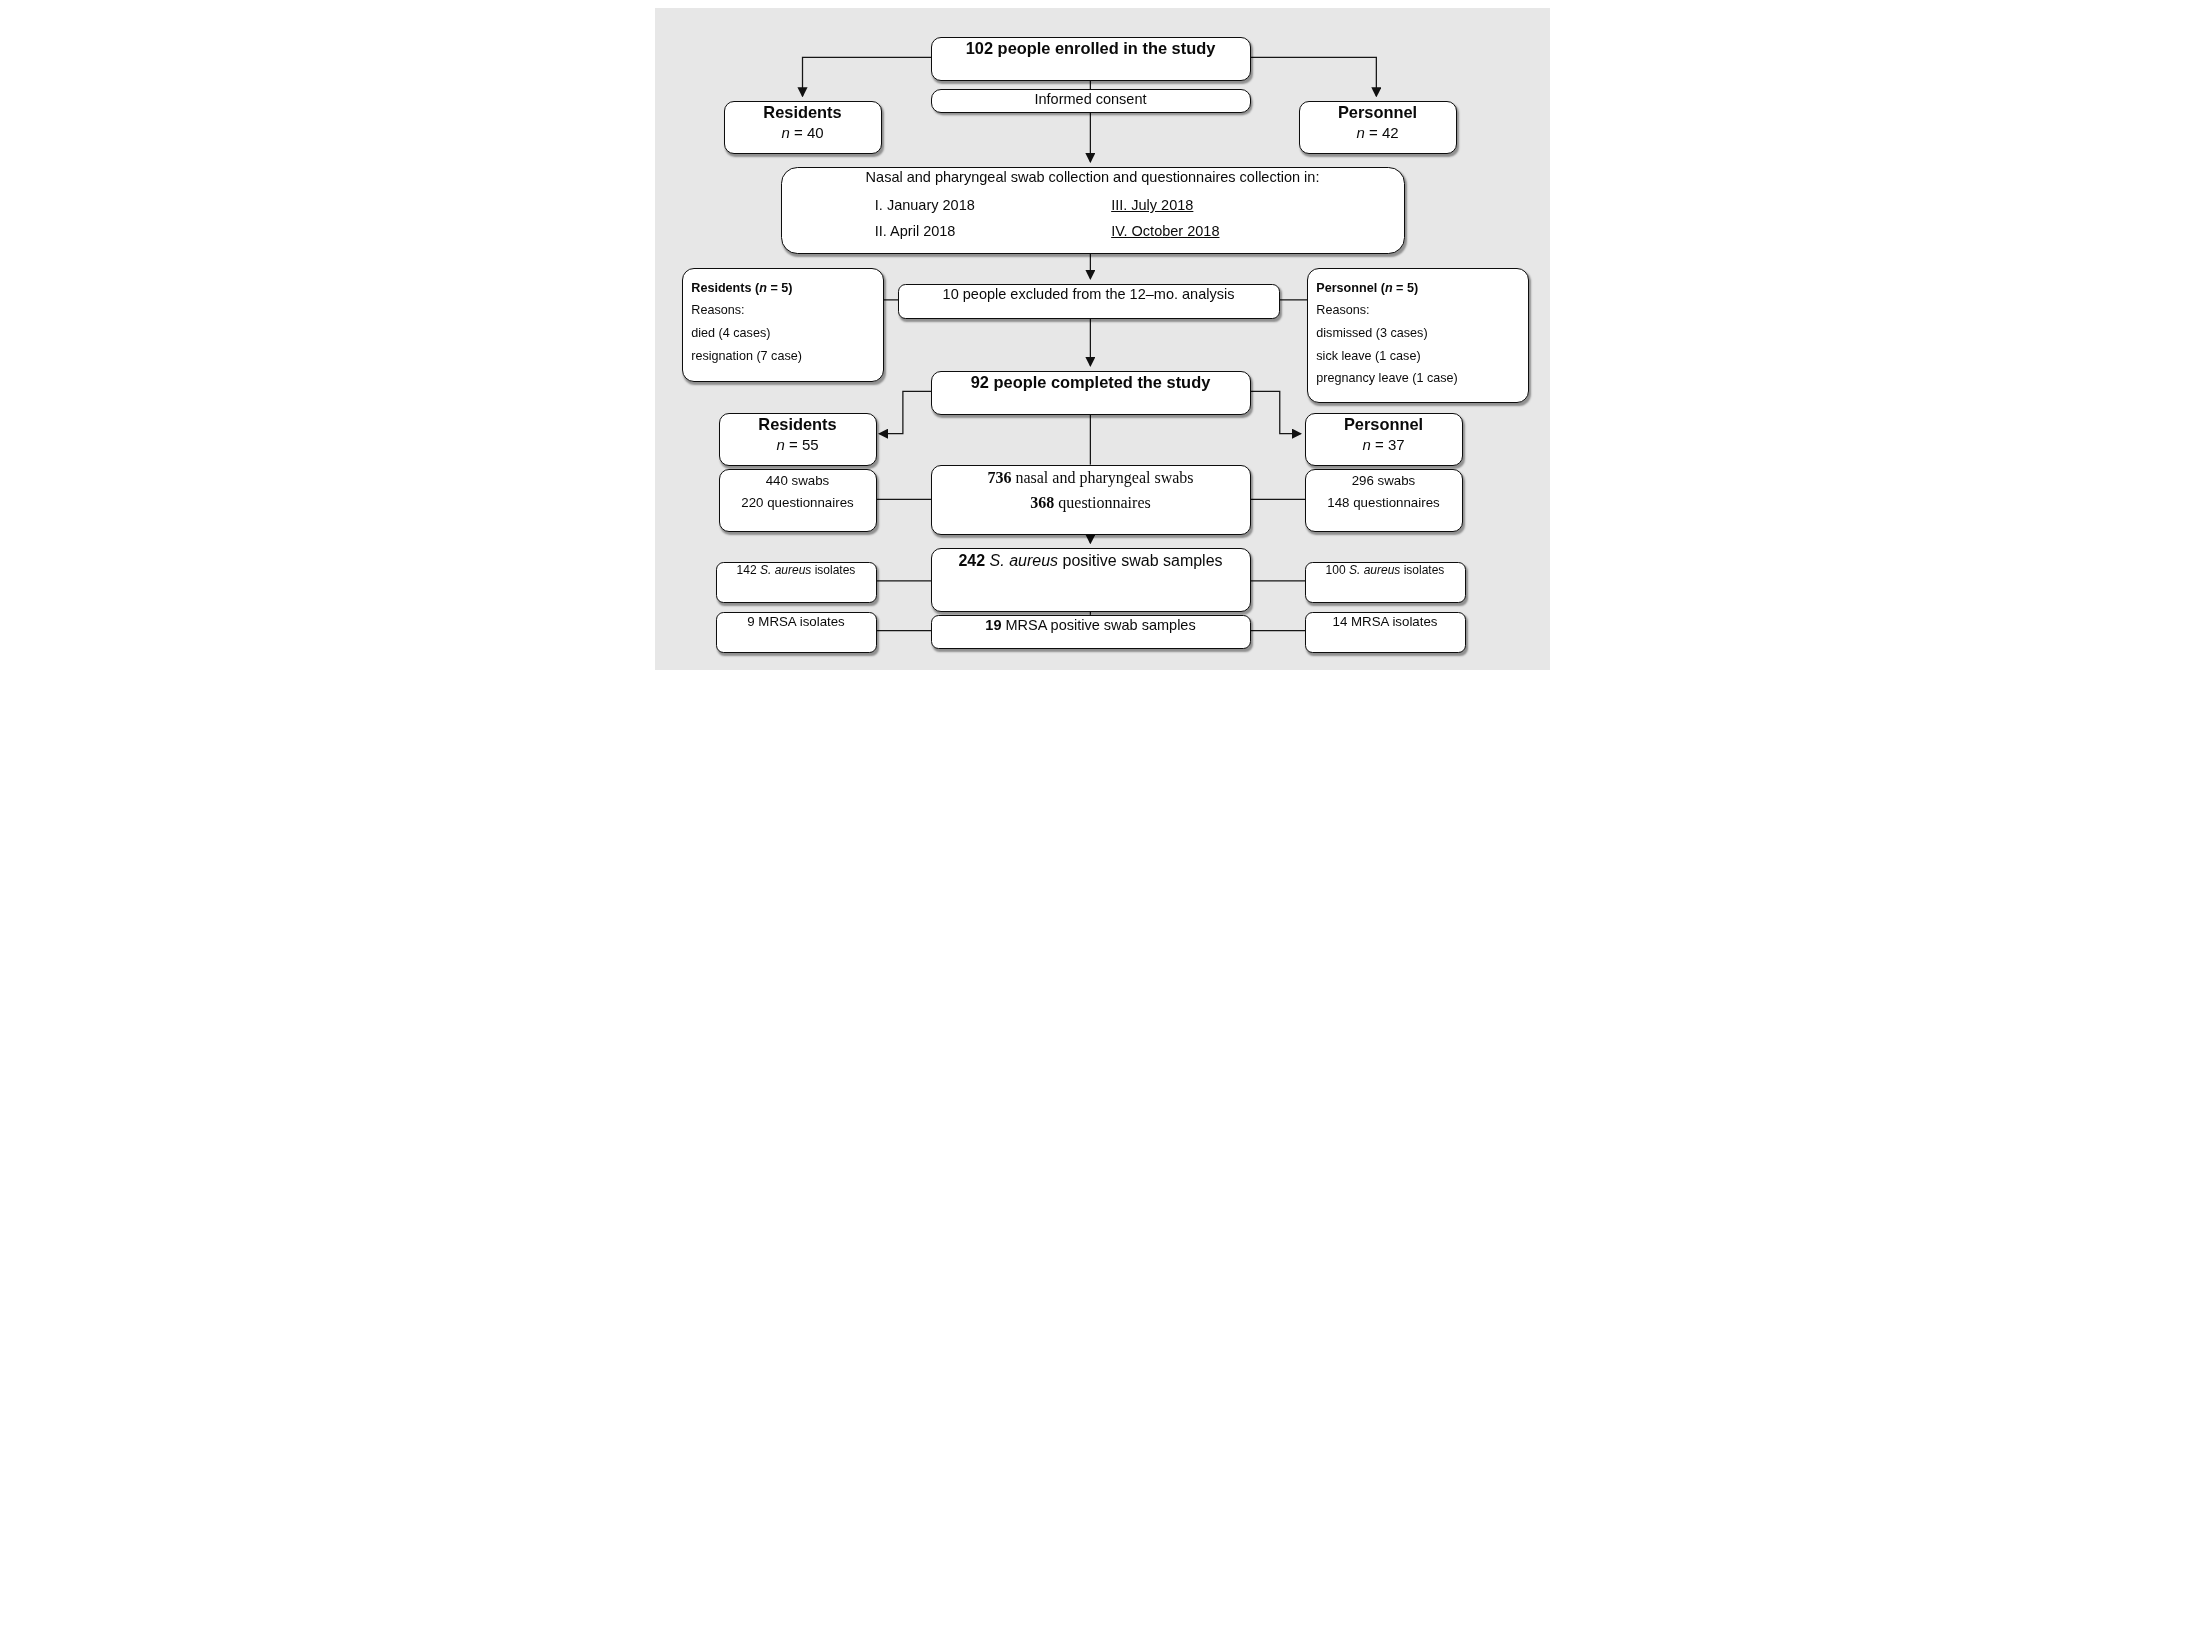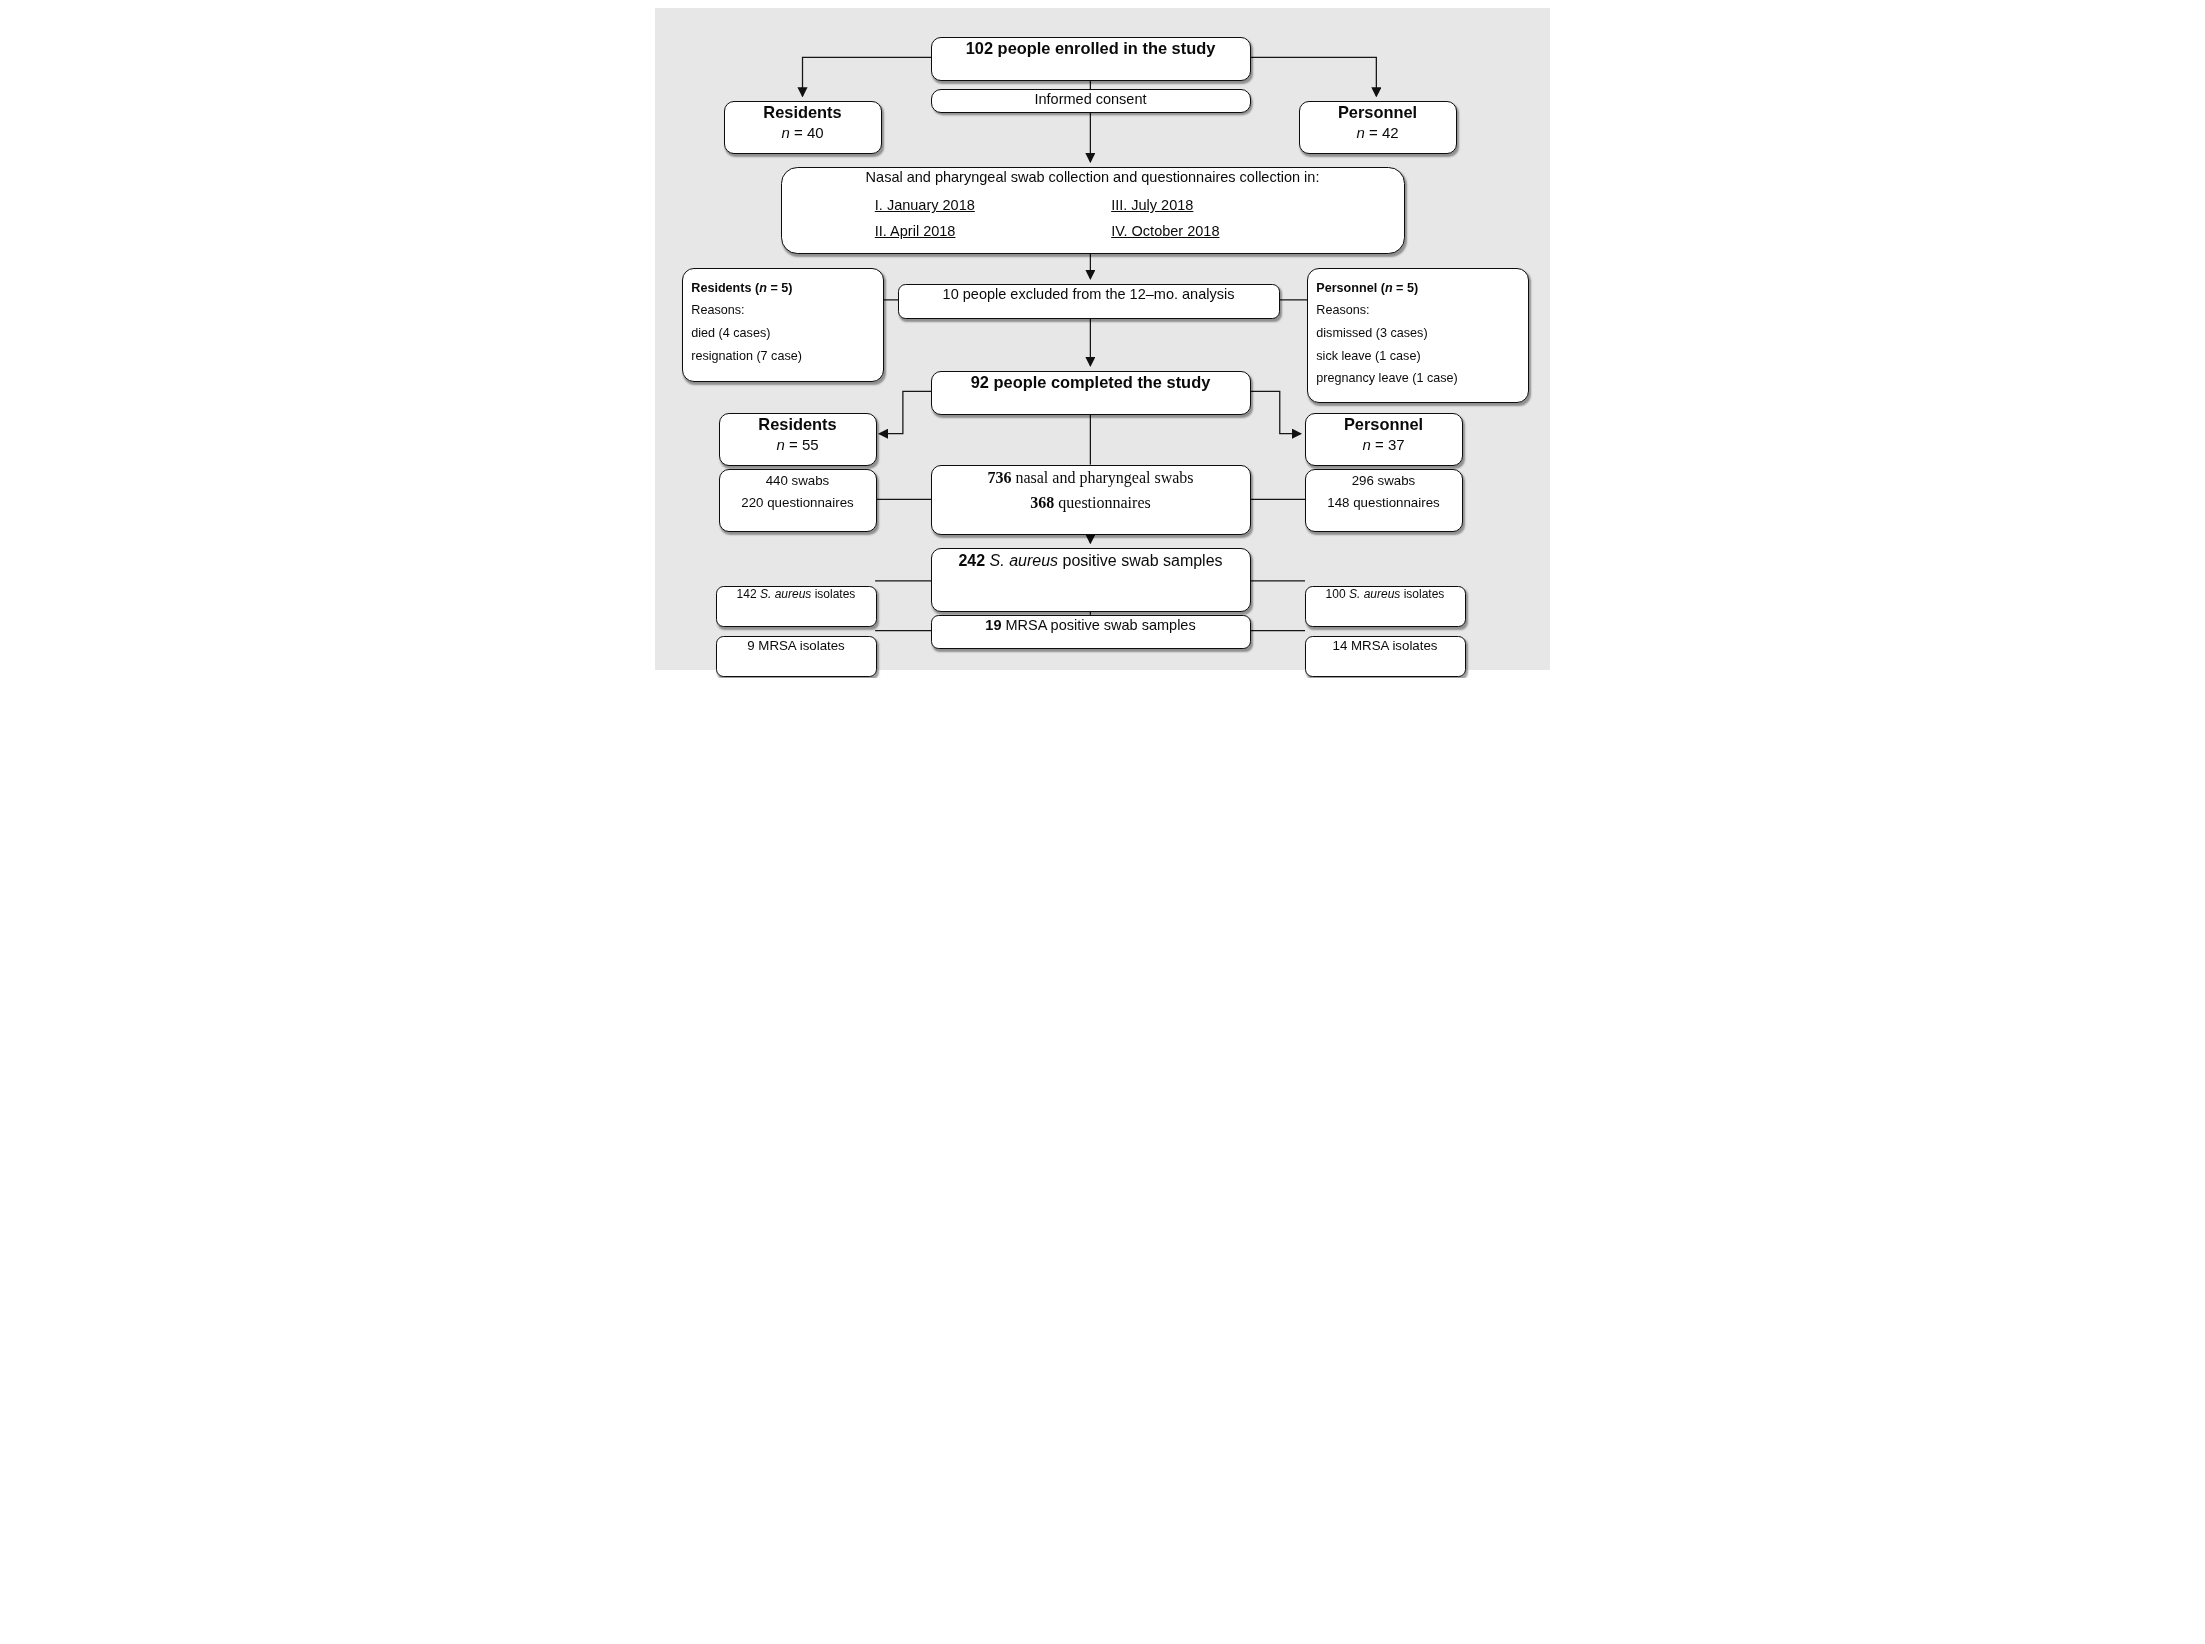--- a/index.html
+++ b/index.html
@@ -13,27 +13,27 @@
   }
   .sq{border-radius:12px;align-items:flex-start;justify-content:flex-start;text-align:left;padding:7.6px 8.8px;}
   .b{font-weight:bold;}
   .i{font-style:italic;}
   .bi{font-weight:bold;font-style:italic;}
   .fs-title{font-size:16.4px;}
   .fs-mid{font-size:14.5px;}
   .fs-num{font-size:15px;}
   .fs-big{font-size:16px;}
   .fs-small{font-size:12.6px;line-height:1.8;}
-  .fs-iso{font-size:12px;margin-top:24px;}
+  .fs-iso{font-size:12px;}
   .fs-samp{font-size:13.3px;line-height:1.65;}
   .wrapnarrow{max-width:88%;line-height:1.5;}
   .coll-intro{width:100%;text-align:center;font-size:14.5px;}
   .coll-cols{display:flex;width:100%;margin-top:6.3px;font-size:14.5px;line-height:1.75;}
   .coll-col{text-align:left;}
-  .coll-col.c1{margin-left:15%;width:38%;text-decoration:underline;}
+  .coll-col.c1{margin-left:15%;width:38%;}
   .coll-col.c2{width:47%;text-decoration:underline;}
 </style>
 </head>
 <body>
 
 <div class="canvas">
   <div class="panel" style="background: rgb(231, 231, 231);"></div>
 
   <svg class="connectors" viewBox="0 0 1440 1074">
     <defs>

